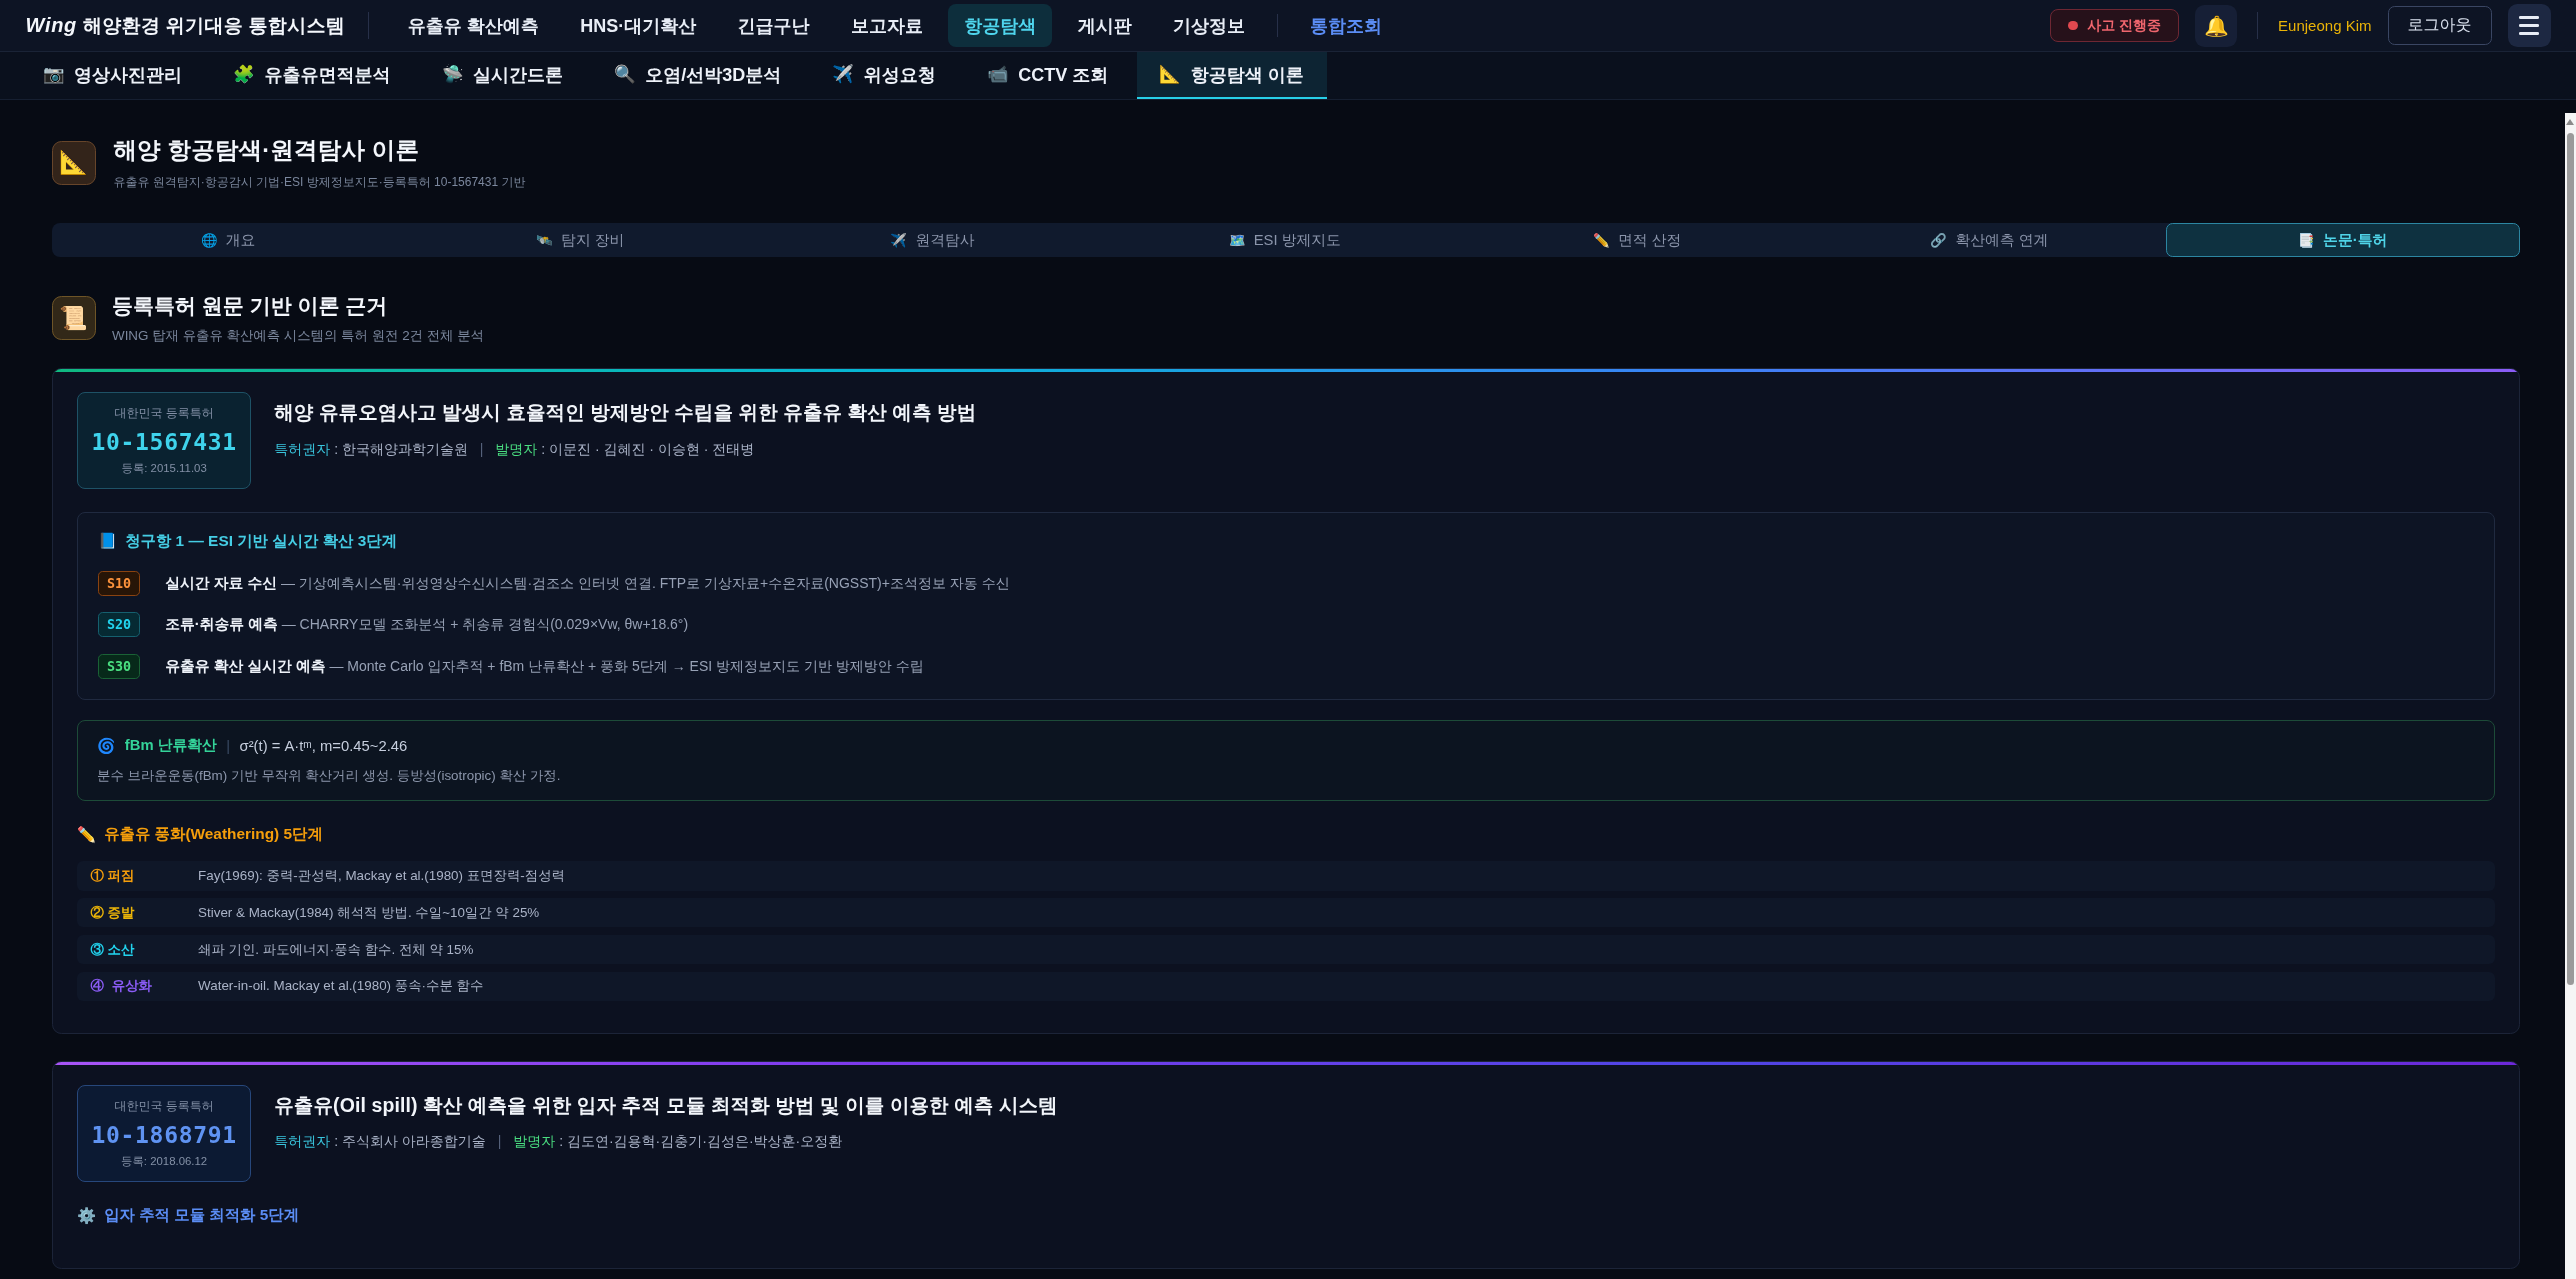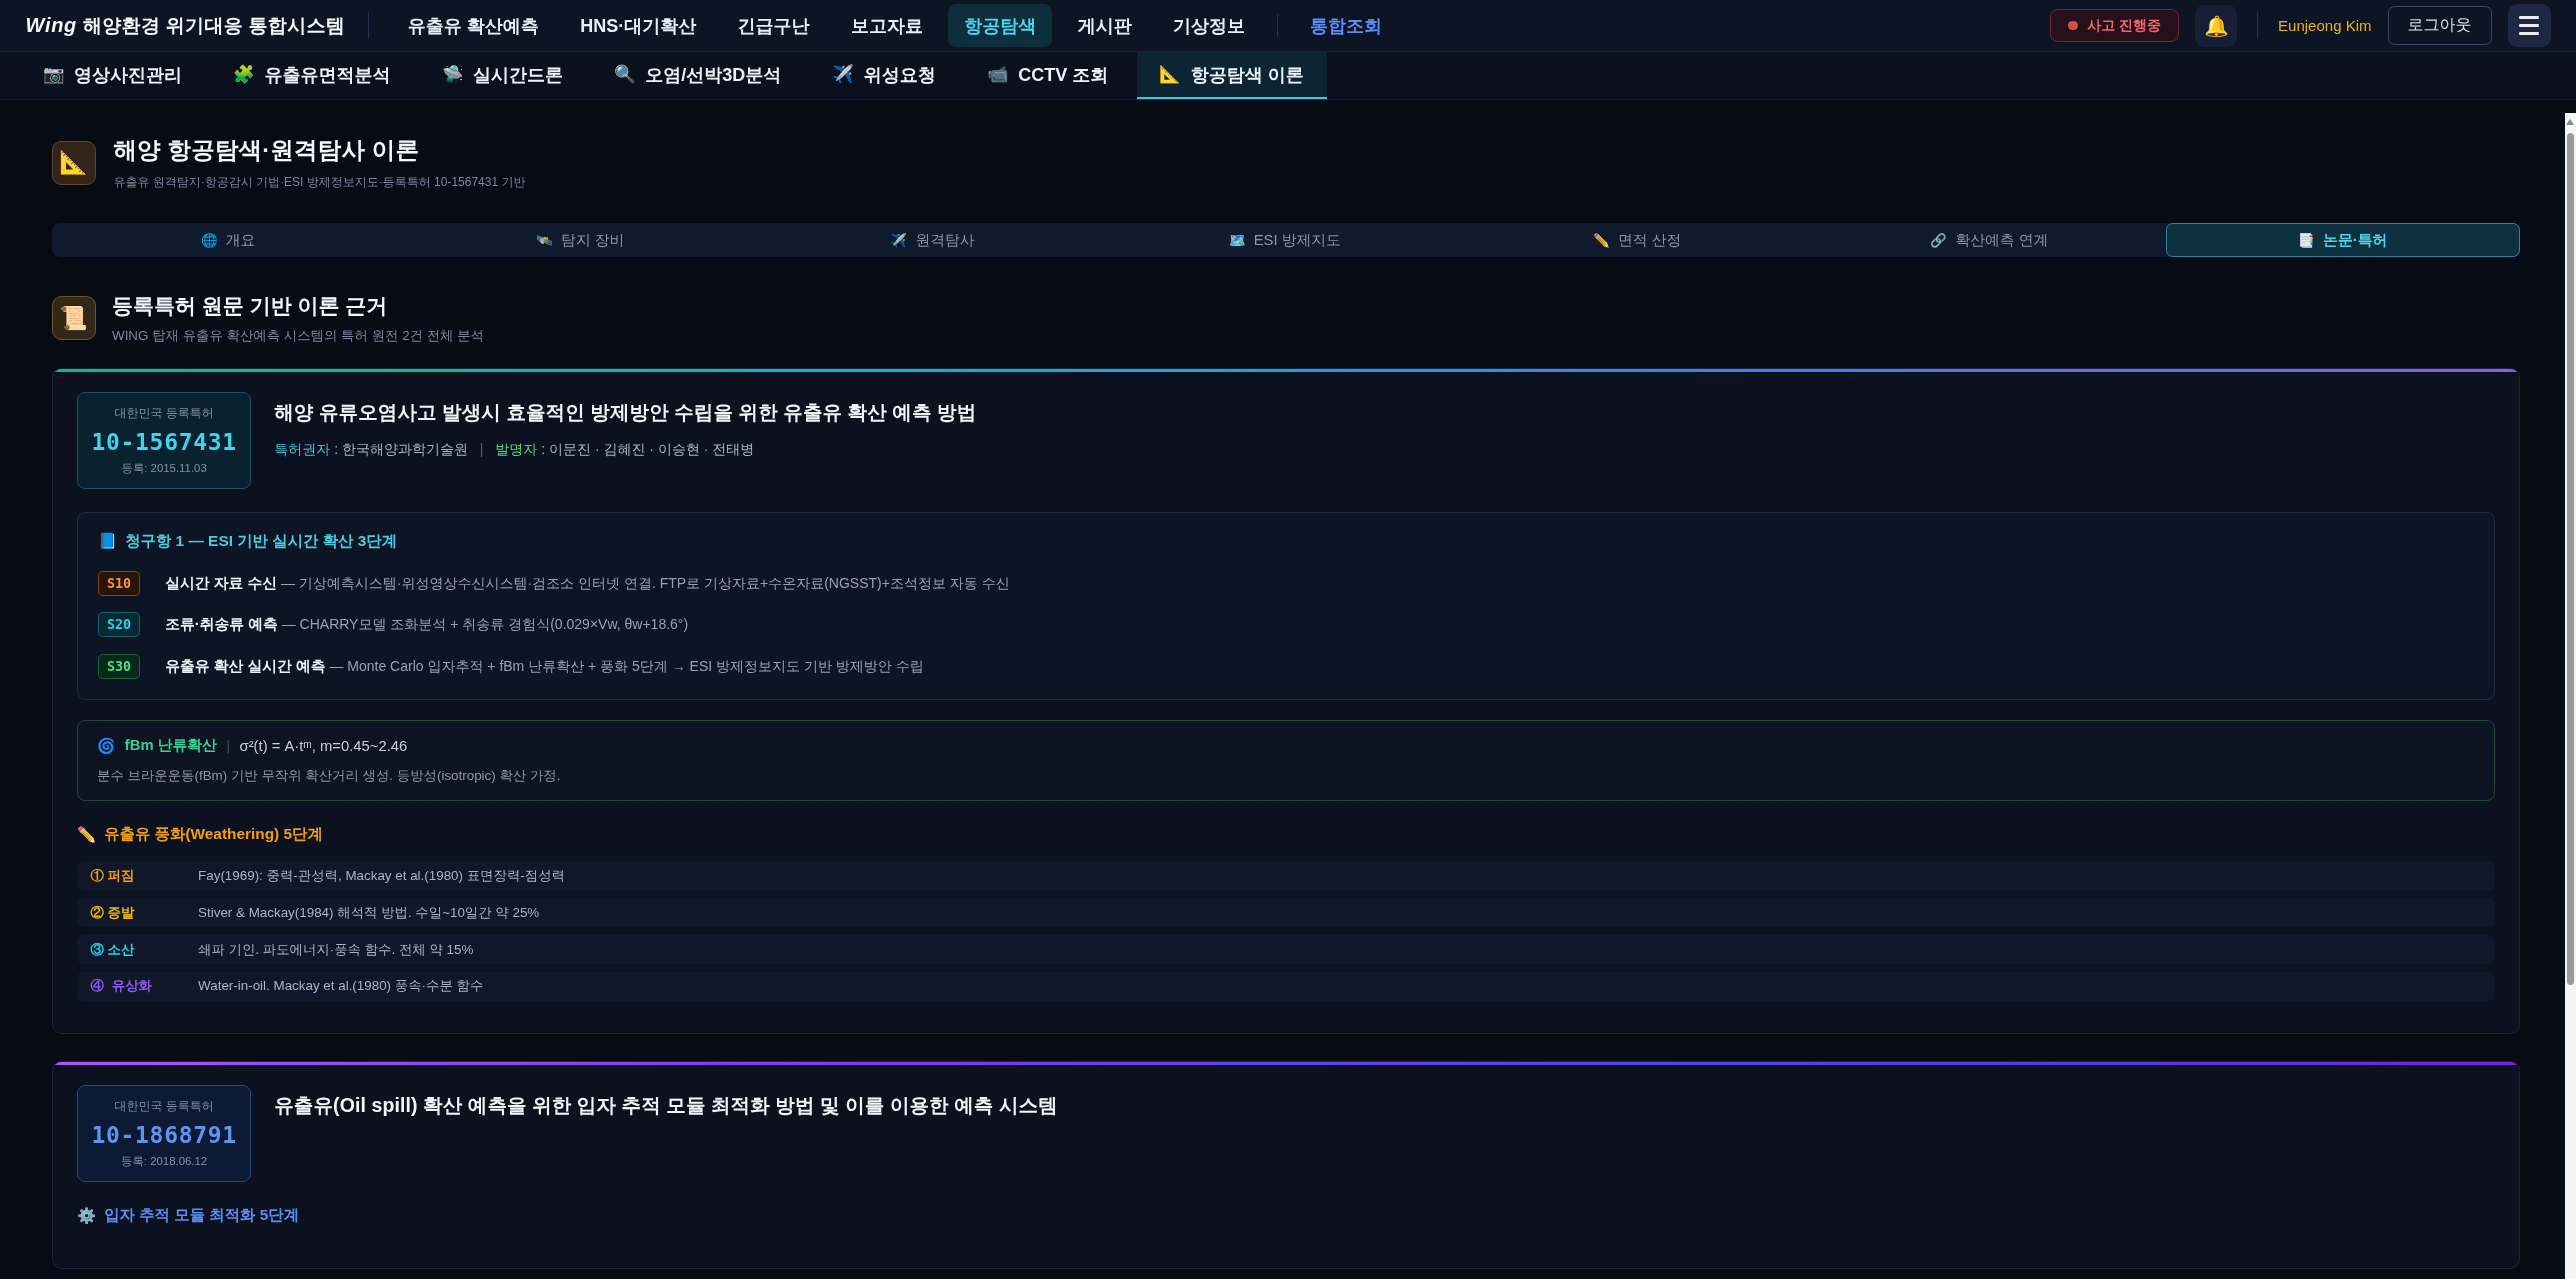--- a/index.html
+++ b/index.html
@@ -355,20 +355,27 @@
     <div class="grad grad2"></div>
     <div class="card-inner">
       <div class="patent-head">
         <div class="pbadge blue">
           <div class="lbl">대한민국 등록특허</div>
           <div class="num">10-1868791</div>
           <div class="date">등록: 2018.06.12</div>
         </div>
         <div class="ptitles">
           <h3>유출유(Oil spill) 확산 예측을 위한 입자 추적 모듈 최적화 방법 및 이를 이용한 예측 시스템</h3>
+          <div class="pmeta">
+            <span class="k-cyan">특허권자</span>
+            <span>: 주식회사 아라종합기술</span>
+            <span class="sep">|</span>
+            <span class="k-green">발명자</span>
+            <span>: 김도연·김용혁·김충기·김성은·박상훈·오정환</span>
+          </div>
         </div>
       </div>
 
       <div class="opt">
         <div class="hdr">
           <span>⚙️</span>
           <span>입자 추적 모듈 최적화 5단계</span>
         </div>
 
       </div>

